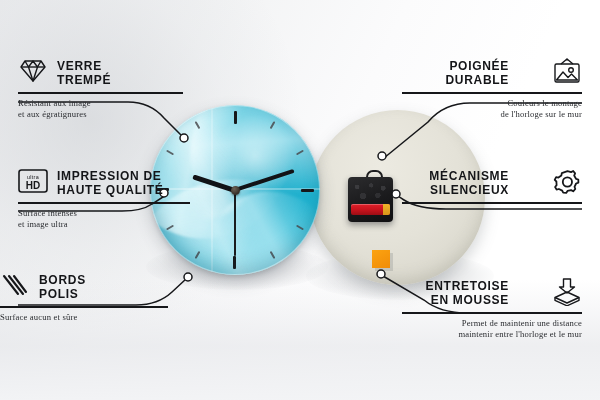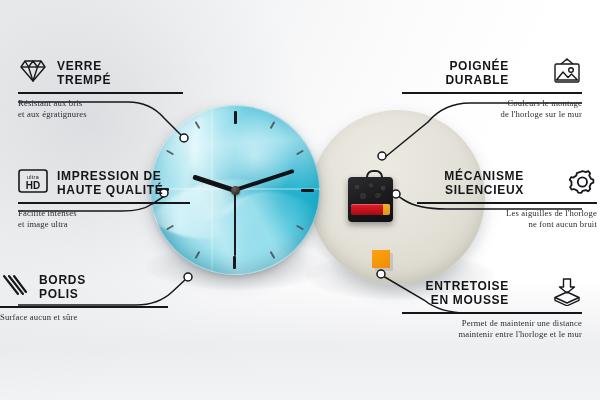--- a/index.html
+++ b/index.html
@@ -225,40 +225,40 @@
             <path d="M9.5 9 L14 23 L18.5 9"></path>
           </g>
         </svg>
       </span>
       <span class="feat-title">
         <span>VERRE</span><br><span>TREMPÉ</span>
       </span>
     </div>
     <div class="feat-rule" style="width:165px;"></div>
     <div class="feat-sub">
-      <span>Résistant aux bris</span><br><span>et aux égratignures</span>
+      <span>Résistant aux image</span><br><span>et aux égratignures</span>
     </div>
   </div>
 
   <div class="feat left" style="left:18px;top:168px;">
     <div class="feat-head">
       <span class="feat-icon">
         <svg width="30" height="26" viewBox="0 0 30 26">
           <rect x="1" y="2" width="28" height="22" rx="2.5" fill="none" stroke="#16171a" stroke-width="1.6"></rect>
           <text x="15" y="11" text-anchor="middle" font-family="Liberation Sans, sans-serif" font-size="5.4" fill="#16171a" letter-spacing=".3">ultra</text>
           <text x="15" y="21" text-anchor="middle" font-family="Liberation Sans, sans-serif" font-size="10" font-weight="bold" fill="#16171a">HD</text>
         </svg>
       </span>
       <span class="feat-title">
         <span>IMPRESSION DE</span><br><span>HAUTE QUALITÉ</span>
       </span>
     </div>
     <div class="feat-rule" style="width:172px;"></div>
     <div class="feat-sub">
-      <span>Facilite intenses</span><br><span>et image ultra</span>
+      <span>Surface intenses</span><br><span>et image ultra</span>
     </div>
   </div>
 
   <div class="feat left" style="left:0;top:272px;">
     <div class="feat-head">
       <span class="feat-icon">
         <svg width="28" height="26" viewBox="0 0 28 26">
           <g stroke="#16171a" stroke-width="2.1" stroke-linecap="round">
             <line x1="3" y1="4" x2="17" y2="22"></line>
             <line x1="8" y1="4" x2="22" y2="22"></line>
@@ -292,39 +292,36 @@
       <span class="feat-title">
         <span>POIGNÉE</span><br><span>DURABLE</span>
       </span>
     </div>
     <div class="feat-rule" style="width:180px;margin-left:auto;"></div>
     <div class="feat-sub">
       <span>Couleurs le montage</span><br><span>de l'horloge sur le mur</span>
     </div>
   </div>
 
-  <div class="feat right" style="left:417px;top:168px;">
+  <div class="feat right" style="left:402px;top:168px;">
     <div class="feat-head">
       <span class="feat-icon">
         <svg width="29" height="28" viewBox="0 0 29 28">
           <g fill="none" stroke="#16171a" stroke-width="1.8" stroke-linecap="round" stroke-linejoin="round">
             <path d="M14.5 3.2
                      l3.6 .9 2.1-1.1 1.9 2.4 -.9 2.2 1.8 3.2 2.3 .7 .1 3.1 -2.3 .9 -1.6 3.3 .8 2.2 -2.1 2.3 -2.1-1.2 -3.6 .8 -1.3 2 -3-.2 -1-2.1 -3.3-1.6 -2.3 .6 -1.5-2.6 1.5-1.8 -.2-3.7 -1.7-1.6 1.4-2.7 2.3 .4 3-2.2 .4-2.3 Z"></path>
             <circle cx="14.4" cy="14" r="4.6"></circle>
           </g>
         </svg>
       </span>
       <span class="feat-title">
         <span>MÉCANISME</span><br><span>SILENCIEUX</span>
       </span>
     </div>
     <div class="feat-rule" style="width:180px;margin-left:auto;"></div>
-    <div class="feat-sub">
-      <span>Les aiguilles de l'horloge</span><br><span>ne font aucun bruit</span>
-    </div>
   </div>
 
   <div class="feat right" style="left:402px;top:278px;width:180px;">
     <div class="feat-head">
       <span class="feat-icon">
         <svg width="30" height="28" viewBox="0 0 30 28">
           <g fill="none" stroke="#16171a" stroke-width="1.4" stroke-linejoin="round">
             <path d="M11.5 1 H18.5 V9 H22.5 L15 15 L7.5 9 H11.5 Z"></path>
             <path d="M15 14 L27 19.5 L15 25 L3 19.5 Z"></path>
             <path d="M3 19.5 V22.3 L15 27.8 L27 22.3 V19.5"></path>

